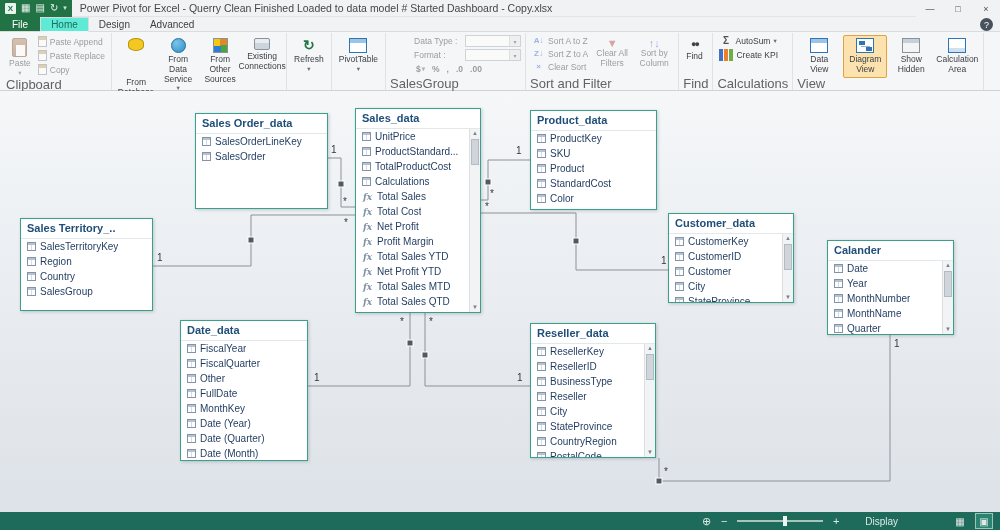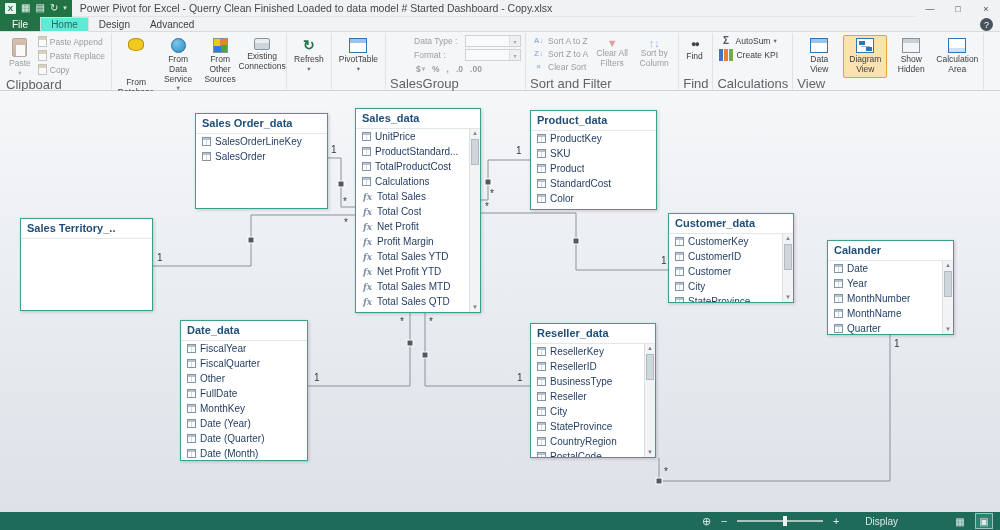--- a/index.html
+++ b/index.html
@@ -491,20 +491,38 @@
         </div>
       </div>
       <div class="dscroll">
         <div class="dscroll-arrow">▲</div>
         <div class="dscroll-thumb"></div>
         <div class="dscroll-arrow down">▼</div>
       </div>
     </div>
     <div class="dtable" style="left: 20px; top: 127px; width: 133px; height: 93px;">
       <div class="dtable-header">Sales Territory_..</div>
+      <div class="dtable-body">
+        <div class="dfield">
+          <span class="tbl-icon"></span>
+          <span class="dfield-label">SalesTerritoryKey</span>
+        </div>
+        <div class="dfield">
+          <span class="tbl-icon"></span>
+          <span class="dfield-label">Region</span>
+        </div>
+        <div class="dfield">
+          <span class="tbl-icon"></span>
+          <span class="dfield-label">Country</span>
+        </div>
+        <div class="dfield">
+          <span class="tbl-icon"></span>
+          <span class="dfield-label">SalesGroup</span>
+        </div>
+      </div>
     </div>
     <div class="dtable" style="left: 180px; top: 229px; width: 128px; height: 141px;">
       <div class="dtable-header">Date_data</div>
       <div class="dtable-body">
         <div class="dfield">
           <span class="tbl-icon"></span>
           <span class="dfield-label">FiscalYear</span>
         </div>
         <div class="dfield">
           <span class="tbl-icon"></span>

